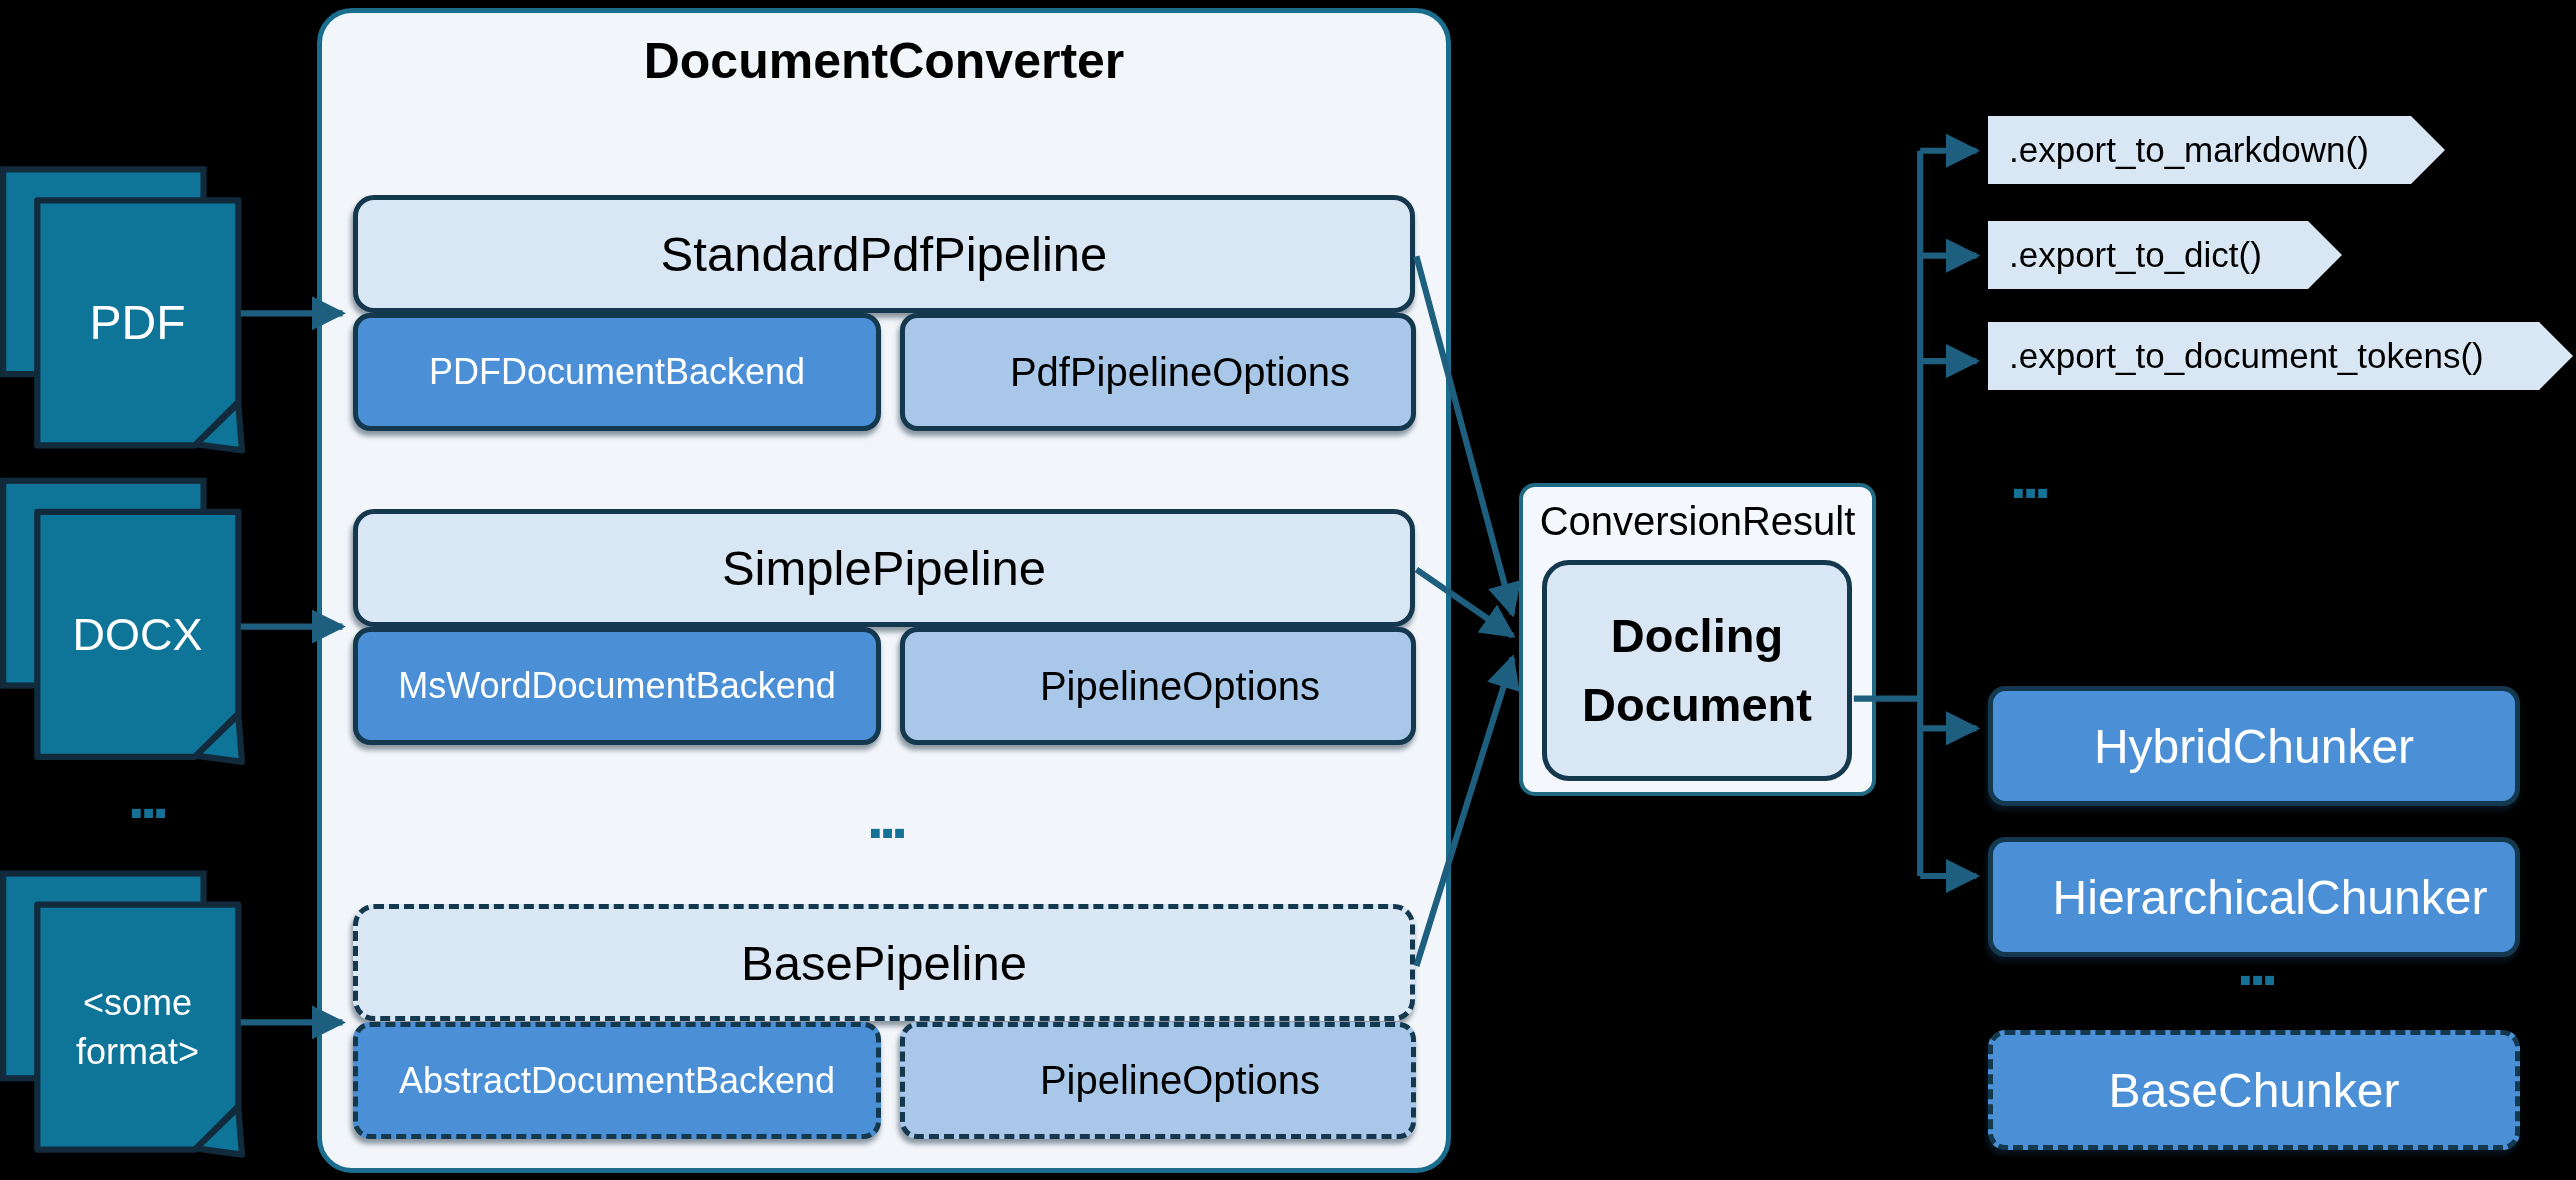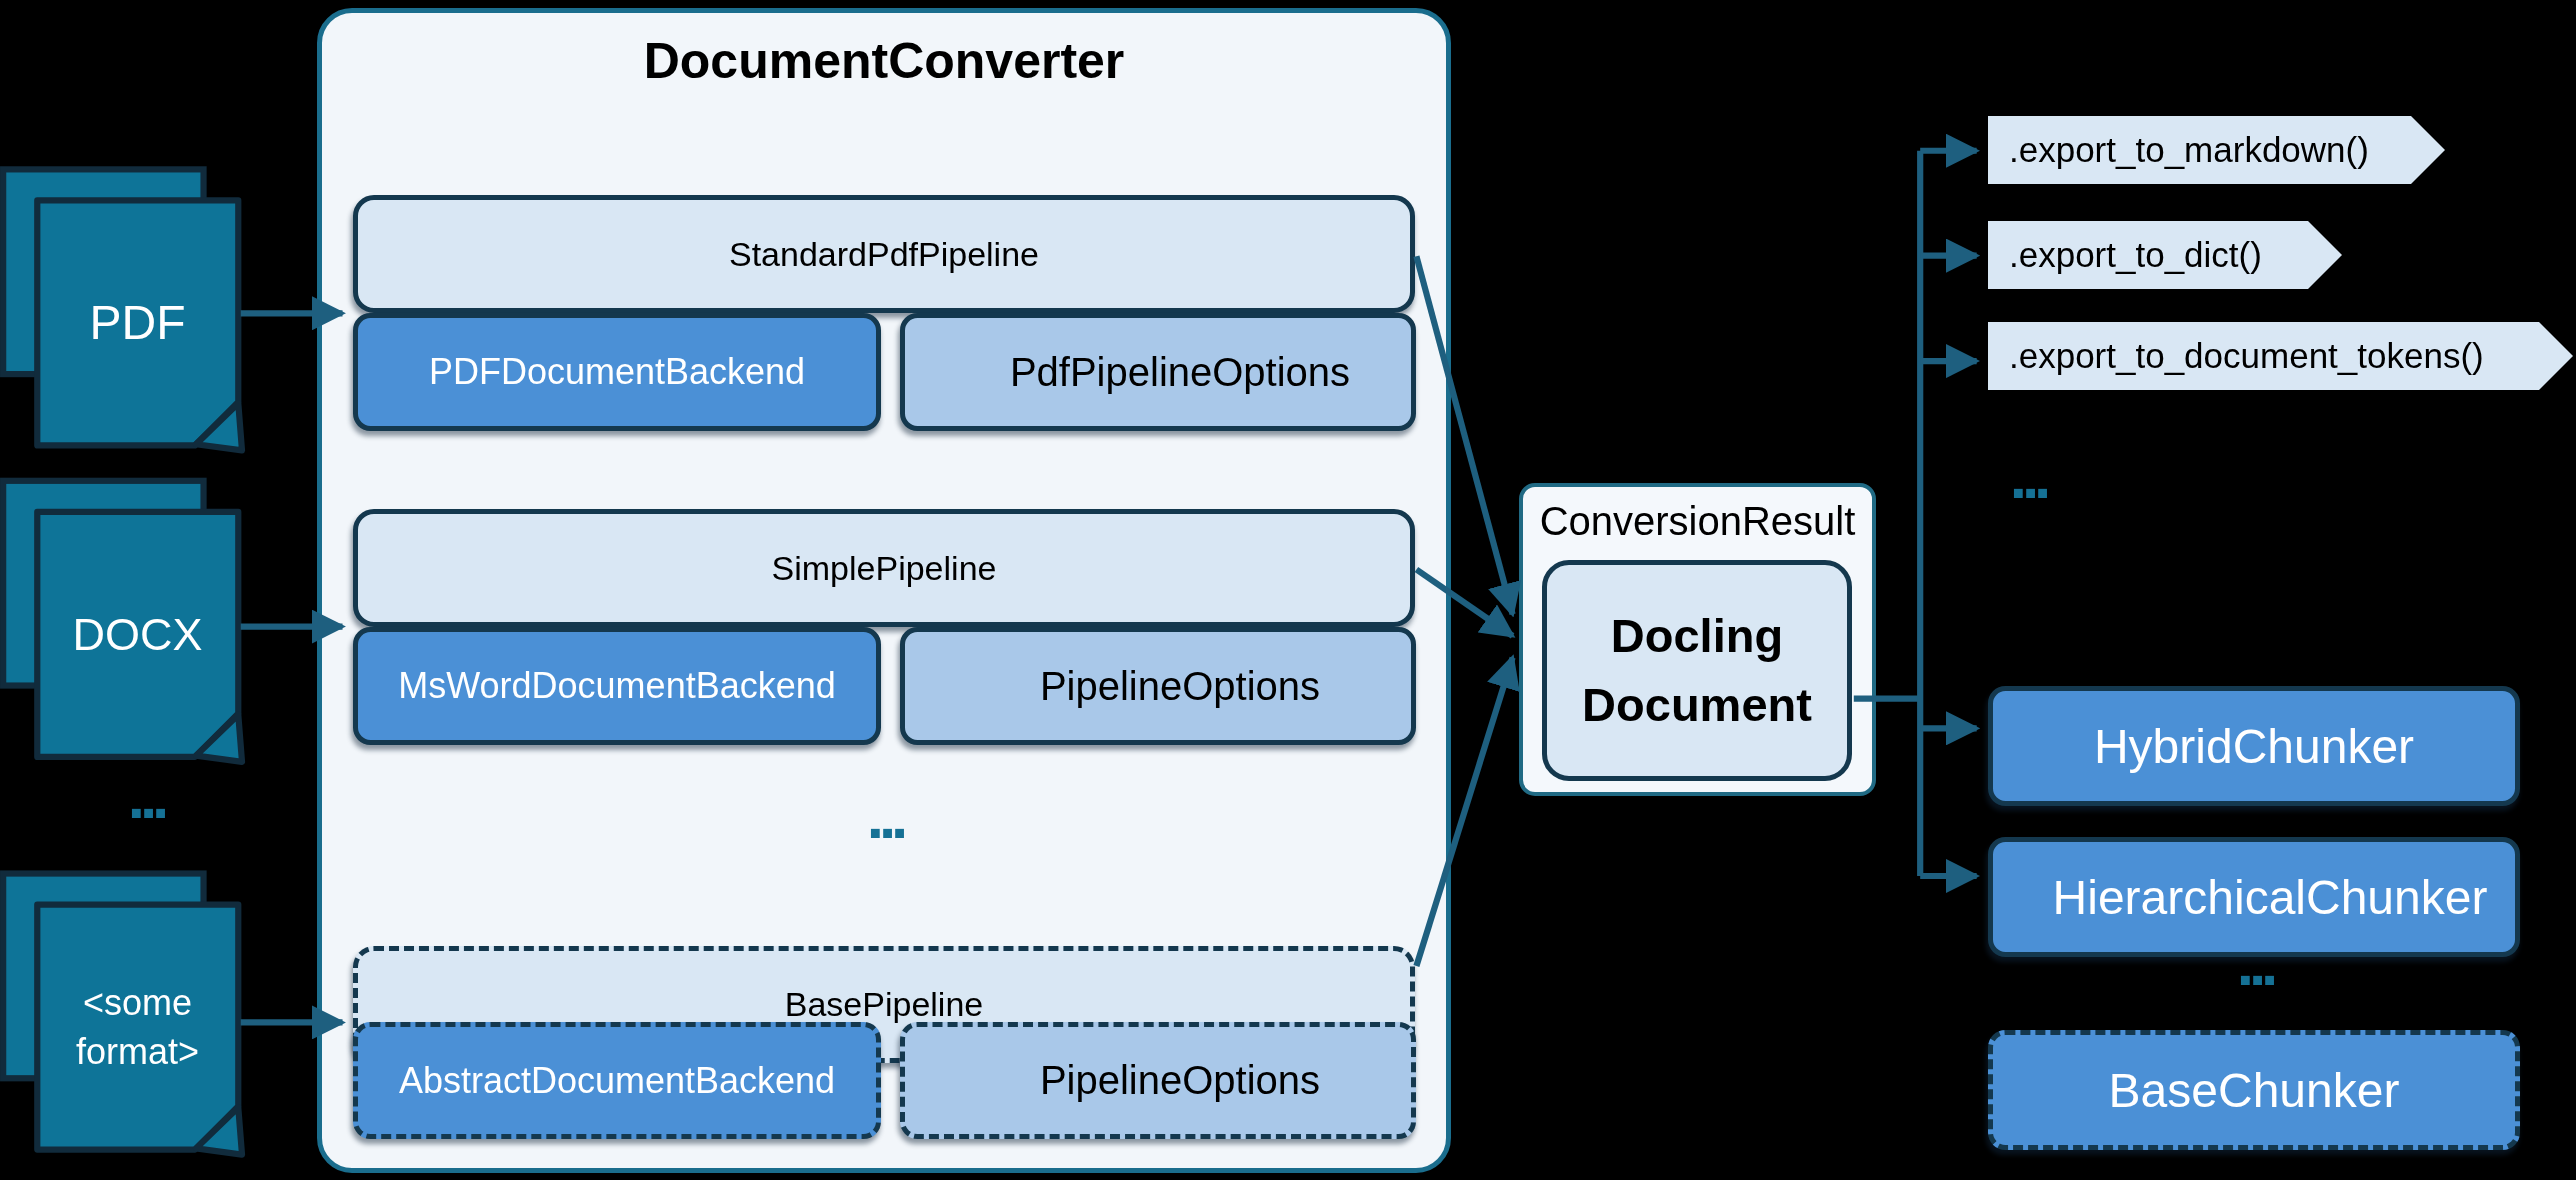--- a/index.html
+++ b/index.html
@@ -17,42 +17,42 @@
   .title{
     left:348px;top:30px;width:1072px;height:62px;z-index:2;
     display:flex;align-items:center;justify-content:center;
     font-size:50px;font-weight:bold;color:#000;
   }
   
   .pipe-outer{
     left:353px;width:1062px;height:118px;box-sizing:border-box;z-index:2;
     background:#D9E7F4;border:5px solid #14384E;border-radius:21px;
     display:flex;align-items:center;justify-content:center;
-    font-size:34px;color:#000;
+    font-size:49px;color:#000;
     box-shadow:-1.2px 5px 5.6px rgba(15,35,55,.45);
   }
   .pipe-backend{
     left:353px;width:528px;height:118px;box-sizing:border-box;z-index:3;
     background:#4B90D6;border:5px solid #14384E;border-radius:17.4px;
     display:flex;align-items:center;justify-content:center;
     font-size:36px;color:#fff;
     box-shadow:-1.2px 5px 5.6px rgba(15,35,55,.45);
   }
   .pipe-options{
     left:900px;width:516px;height:118px;box-sizing:border-box;z-index:3;
     background:#A9C8E9;border:5px solid #14384E;border-radius:17.4px;
     display:flex;align-items:center;justify-content:center;
     font-size:40px;color:#000;
     box-shadow:-1.2px 5px 5.6px rgba(15,35,55,.45);
     padding-left:44px;
   }
   .dashed{border-style:dashed !important;}
   .g1o{top:195px;} .g1b{top:313px;} .g1p{top:313px;}
   .g2o{top:509px;} .g2b{top:627px;} .g2p{top:627px;}
-  .g3o{top:946px;height:117px;} .g3b{top:1022px;height:117px;} .g3p{top:1022px;height:117px;}
+  .g3o{top:904px;height:117px;} .g3b{top:1022px;height:117px;} .g3p{top:1022px;height:117px;}
   
   .cr-box{
     left:1519px;top:483px;width:357px;height:313px;box-sizing:border-box;z-index:2;
     background:#F4F8FC;border:4.3px solid #206A84;border-radius:16px;
   }
   .cr-label{
     left:1519px;top:496px;width:357px;height:50px;z-index:3;
     display:flex;align-items:center;justify-content:center;
     font-size:40px;color:#000;
   }

